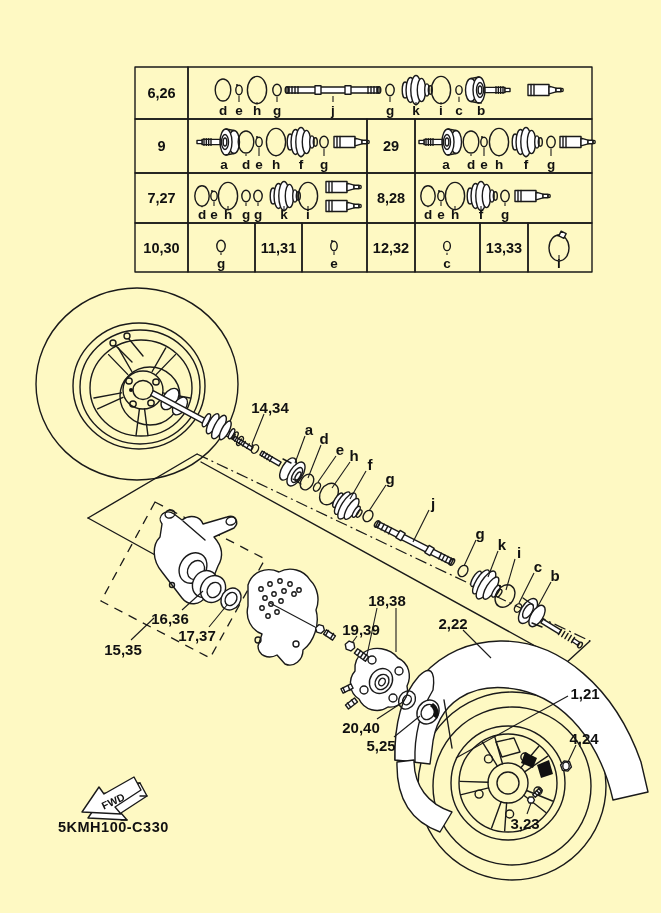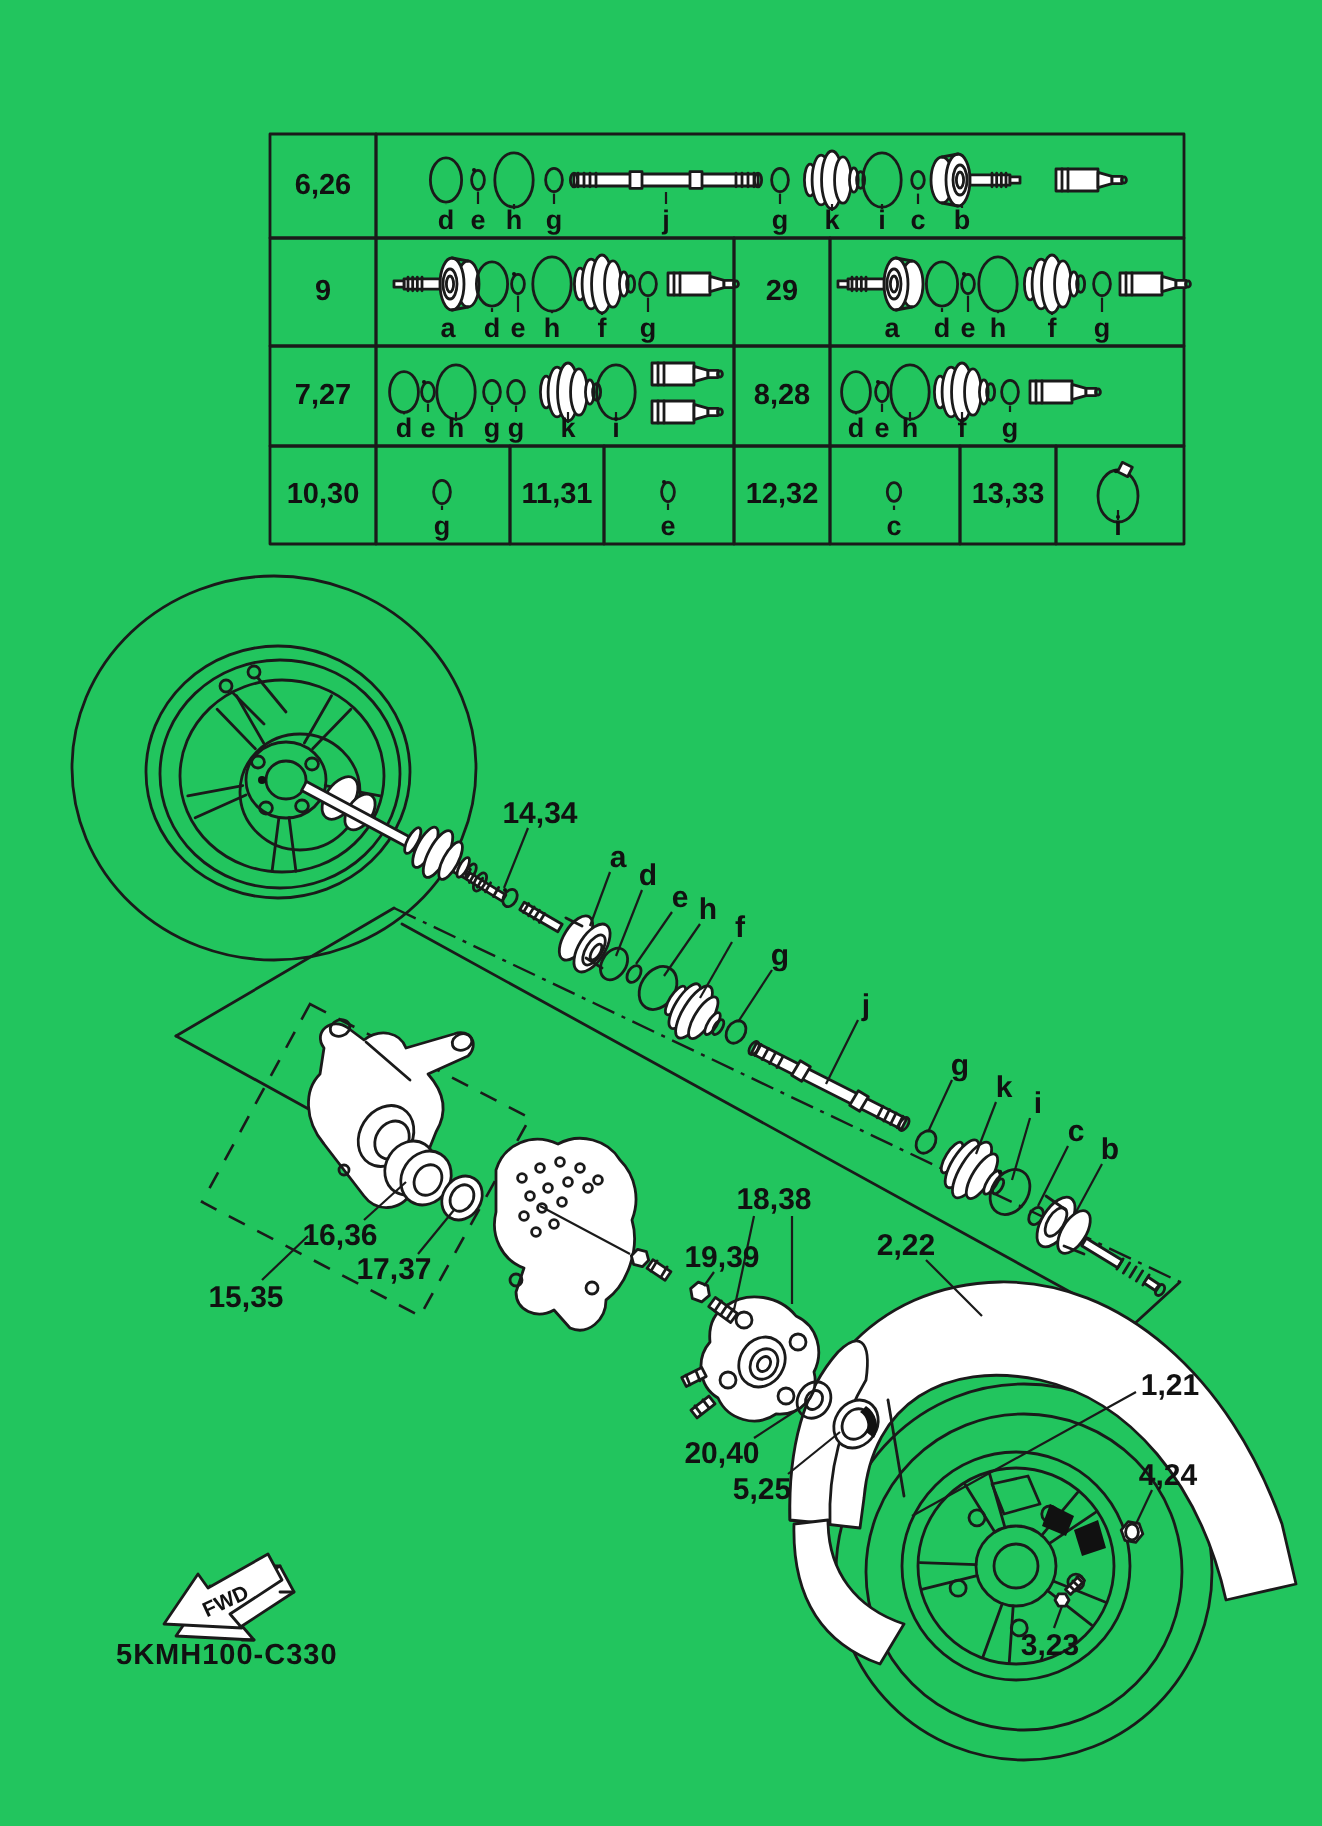--- a/index.html
+++ b/index.html
@@ -1,16 +1,16 @@
 <!DOCTYPE html>
 <html><head>
 <meta charset="utf-8">
 <style>
   html,body{margin:0;padding:0;background:#888;}
-  #stage{position:relative;width:661px;height:913px;background:#22c55e;overflow:hidden;
+  #stage{position:relative;width:661px;height:913px;background:#fef9c3;overflow:hidden;
          font-family:"Liberation Sans","DejaVu Sans",sans-serif;text-decoration:underline;}
   svg{position:absolute;left:0;top:0;}
   .ln{fill:none;stroke:#1a1a1a;stroke-width:1.4;stroke-linecap:round;stroke-linejoin:round;}
   .fw{fill:#ffffff;stroke:#1a1a1a;stroke-width:1.4;stroke-linecap:round;stroke-linejoin:round;}
   .lead{fill:none;stroke:#1a1a1a;stroke-width:1.1;}
   .dsh{fill:none;stroke:#1a1a1a;stroke-width:1.3;stroke-dasharray:9 7;}
   .chain{fill:none;stroke:#1a1a1a;stroke-width:1.2;stroke-dasharray:12 4 2 4;}
   text{fill:#111;font-family:"Liberation Sans","DejaVu Sans",sans-serif;font-weight:bold;}
   .tlabel{font-size:14.5px;}
   .tletter{font-size:13.5px;}

